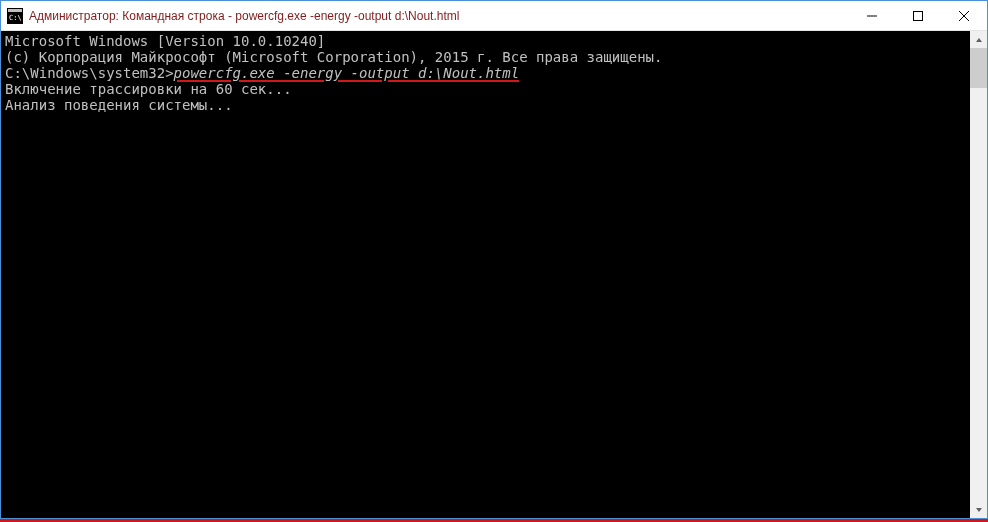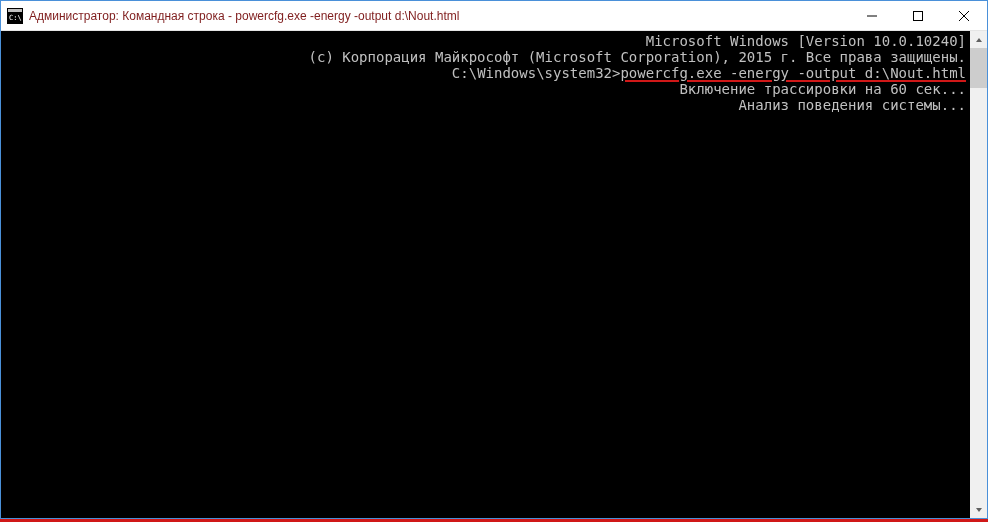--- a/index.html
+++ b/index.html
@@ -77,30 +77,30 @@
     .terminal {
       flex: 1;
       background: #000;
       color: #c0c0c0;
       font-family: "Consolas", "Lucida Console", monospace;
       font-size: 14px;
       line-height: 16px;
       padding: 2px 4px;
       white-space: pre;
       overflow: hidden;
-      text-align: right;
     }
     .term-line {
       display: block;
     }
     .underlined-cmd {
       text-decoration: underline;
       text-decoration-color: #d01818;
       text-decoration-thickness: 2px;
       text-underline-offset: 2px;
+      font-style: italic;
     }
     .scrollbar {
       width: 17px;
       background: #f0f0f0;
       display: flex;
       flex-direction: column;
     }
     .scroll-btn {
       height: 17px;
       background: #f0f0f0;

